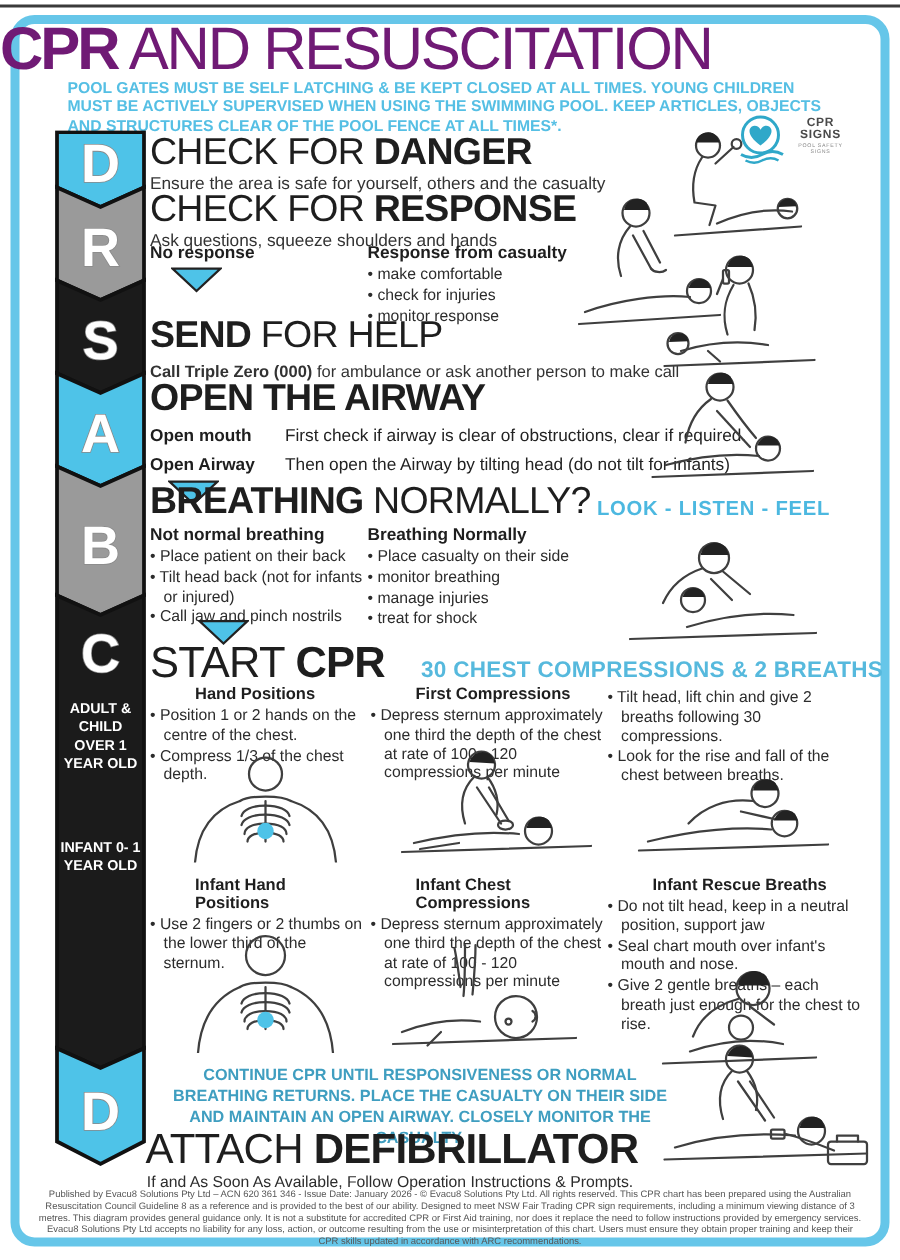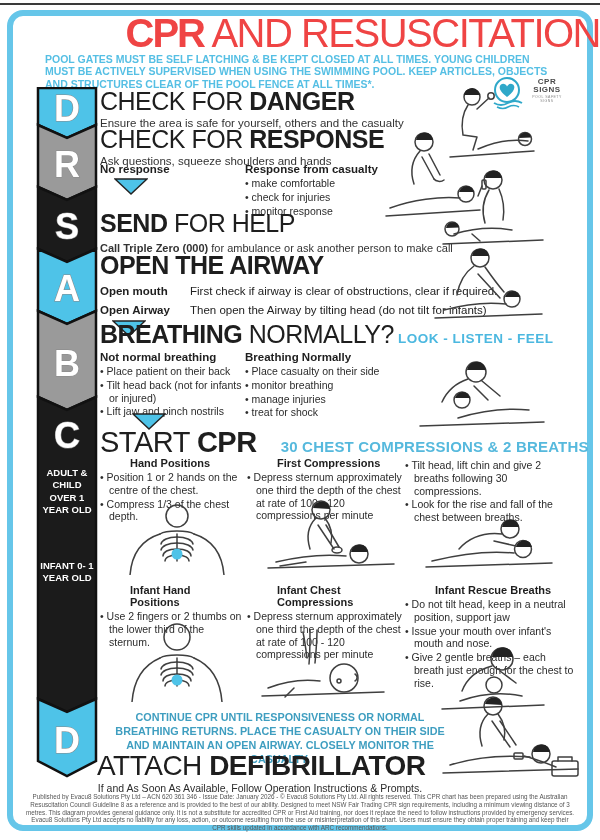--- a/index.html
+++ b/index.html
@@ -2,21 +2,21 @@
 <html><head>
 <meta charset="utf-8">
 <style>
   html,body{margin:0;padding:0;background:#fff;}
   .poster{position:relative;width:600px;height:840px;background:#fff;overflow:hidden;
           font-family:"Liberation Sans",sans-serif;color:#222;}
   .topline{position:absolute;top:3px;left:0;width:600px;height:2px;background:#3a3a3a;}
   .frame{position:absolute;top:10px;left:7px;right:7px;bottom:9px;border:6px solid #66c6e9;border-radius:16px;pointer-events:none;}
 
   
-  .title{position:absolute;top:12px;left:0;width:100%;text-align:right;font-size:40px;line-height:1.05;letter-spacing:-1.5px;color:#ef4444;white-space:nowrap;}
+  .title{position:absolute;top:12px;left:0;width:100%;text-align:left;font-size:40px;line-height:1.05;letter-spacing:-1.5px;color:#701a75;white-space:nowrap;}
   .title .b{font-weight:800;letter-spacing:-2px;}
   .notice{position:absolute;top:53px;left:45px;width:510px;text-align:left;font-weight:700;
           font-size:10.5px;line-height:1.18;color:#55bfe4;}
   .logo{position:absolute;top:76px;right:36px;width:74px;height:36px;}
   .logo-text{position:absolute;top:2px;right:0;font-size:8px;font-weight:800;color:#4a4a4a;line-height:1;letter-spacing:.5px;text-align:center;width:34px;}
   .logo-tag{font-size:3.5px;color:#888;font-weight:400;display:block;margin-top:2px;}
 
   
   .chevcol{position:absolute;left:36px;top:87px;}
   .sidelabel{position:absolute;width:56px;left:39px;color:#fff;font-weight:700;font-size:9.5px;
@@ -176,21 +176,21 @@
 
   <div class="abs" id="sec-breathing">
     <div class="h1"><span class="b">BREATHING</span><span> NORMALLY?</span></div>
   </div>
   <div class="abs" id="llf">LOOK - LISTEN - FEEL</div>
   <div class="abs" id="br-col1">
     <div class="lbl">Not normal breathing</div>
     <ul class="bul">
         <li>Place patient on their back</li>
         <li>Tilt head back (not for infants or injured)</li>
-        <li>Lift jaw and pinch nostrils</li>
+        <li>Call jaw and pinch nostrils</li>
       </ul>
   </div>
   <div class="abs" id="br-col2">
     <div class="lbl">Breathing Normally</div>
     <ul class="bul">
         <li>Place casualty on their side</li>
         <li>monitor breathing</li>
         <li>manage injuries</li>
         <li>treat for shock</li>
       </ul>
@@ -233,21 +233,21 @@
   <div class="abs cprcol" id="inf-c2">
     <div class="lbl">Infant Chest Compressions</div>
     <ul class="bul">
         <li>Depress sternum approximately one third the depth of the chest at rate of 100 - 120 compressions per minute</li>
       </ul>
   </div>
   <div class="abs cprcol" id="inf-c3">
     <div class="lbl">Infant Rescue Breaths</div>
     <ul class="bul">
         <li>Do not tilt head, keep in a neutral position, support jaw</li>
-        <li>Issue your mouth over infant's mouth and nose.</li>
+        <li>Seal chart mouth over infant's mouth and nose.</li>
         <li>Give 2 gentle breaths – each breath just enough for the chest to rise.</li>
       </ul>
   </div>
 
   <div class="abs" id="continue">CONTINUE CPR UNTIL RESPONSIVENESS OR NORMAL BREATHING RETURNS. PLACE THE  CASUALTY ON THEIR SIDE AND MAINTAIN AN OPEN AIRWAY. CLOSELY MONITOR THE CASUALTY.</div>
   <div class="abs" id="sec-defib">
     <div class="h1"><span>ATTACH </span><span class="b">DEFIBRILLATOR</span></div>
   </div>
   <div class="abs" id="defib-sub">If and As Soon As Available, Follow Operation Instructions &amp; Prompts.</div>
   <div class="abs" id="footer">Published by Evacu8 Solutions Pty Ltd – ACN 620 361 346 - Issue Date: January 2026 - © Evacu8 Solutions Pty Ltd. All rights reserved. This CPR chart has been prepared using the Australian Resuscitation Council Guideline 8 as a reference and is provided to the best of our ability. Designed to meet NSW Fair Trading CPR sign requirements, including a minimum viewing distance of 3 metres. This diagram provides general guidance only. It is not a substitute for accredited CPR or First Aid training, nor does it replace the need to follow instructions provided by emergency services. Evacu8 Solutions Pty Ltd accepts no liability for any loss, action, or outcome resulting from the use or misinterpretation of this chart. Users must ensure they obtain proper training and keep their CPR skills updated in accordance with ARC recommendations.</div>

